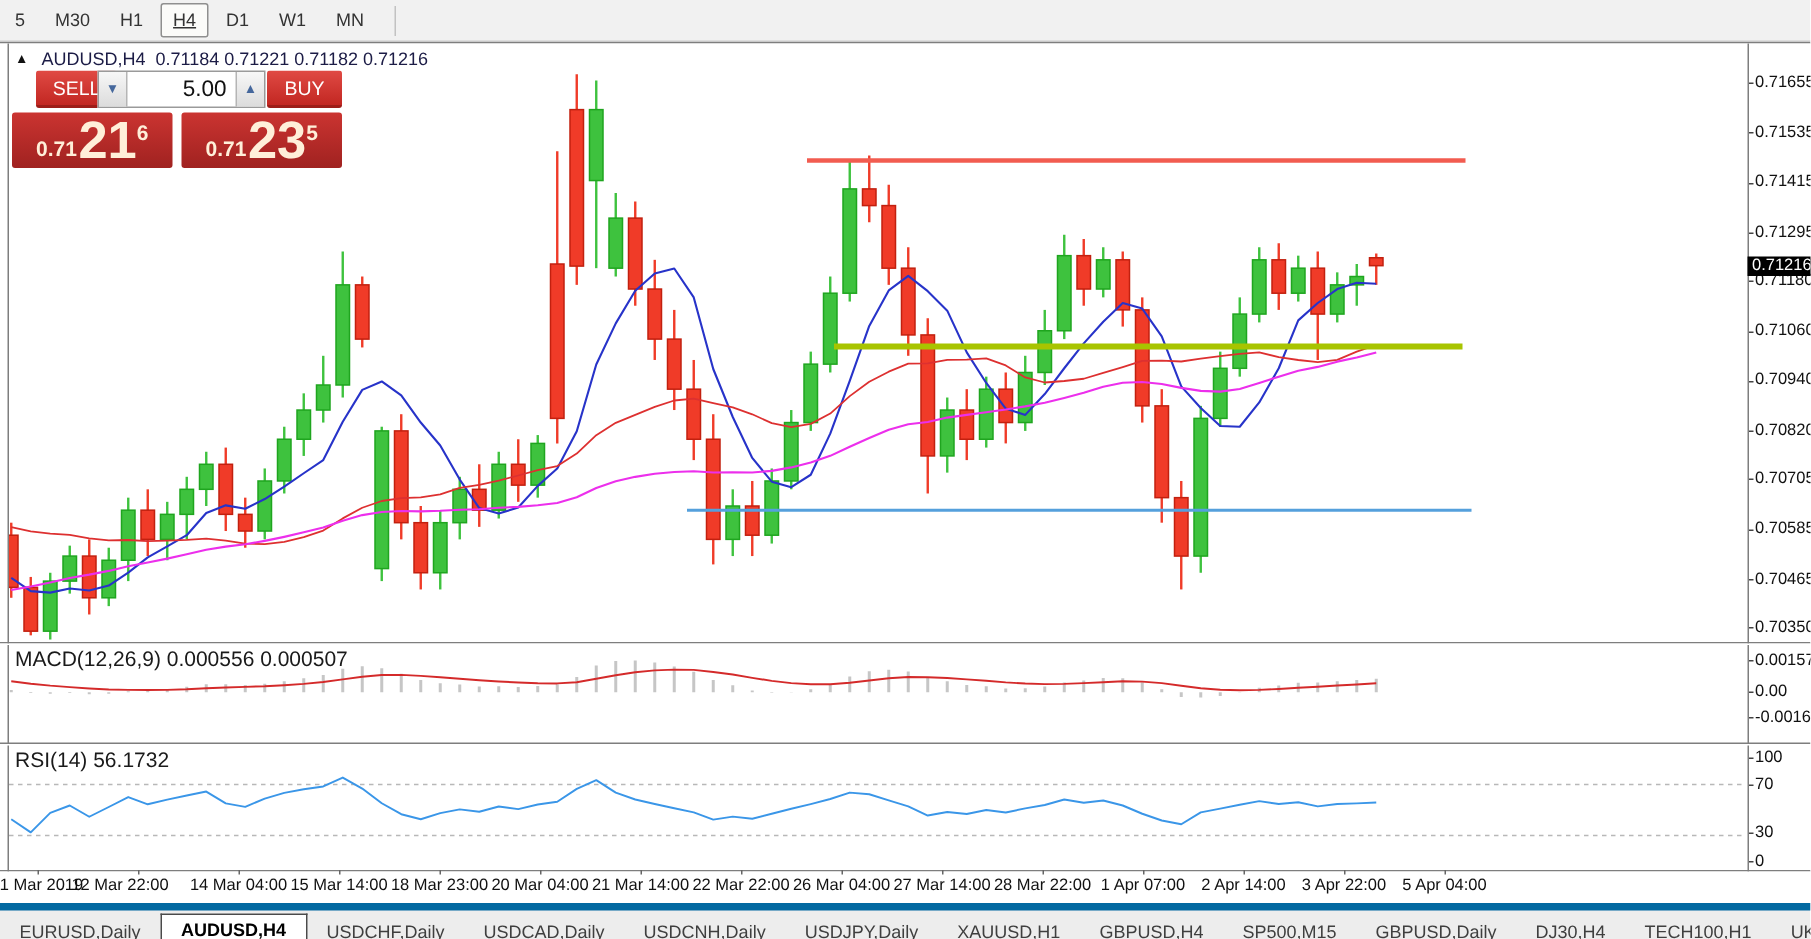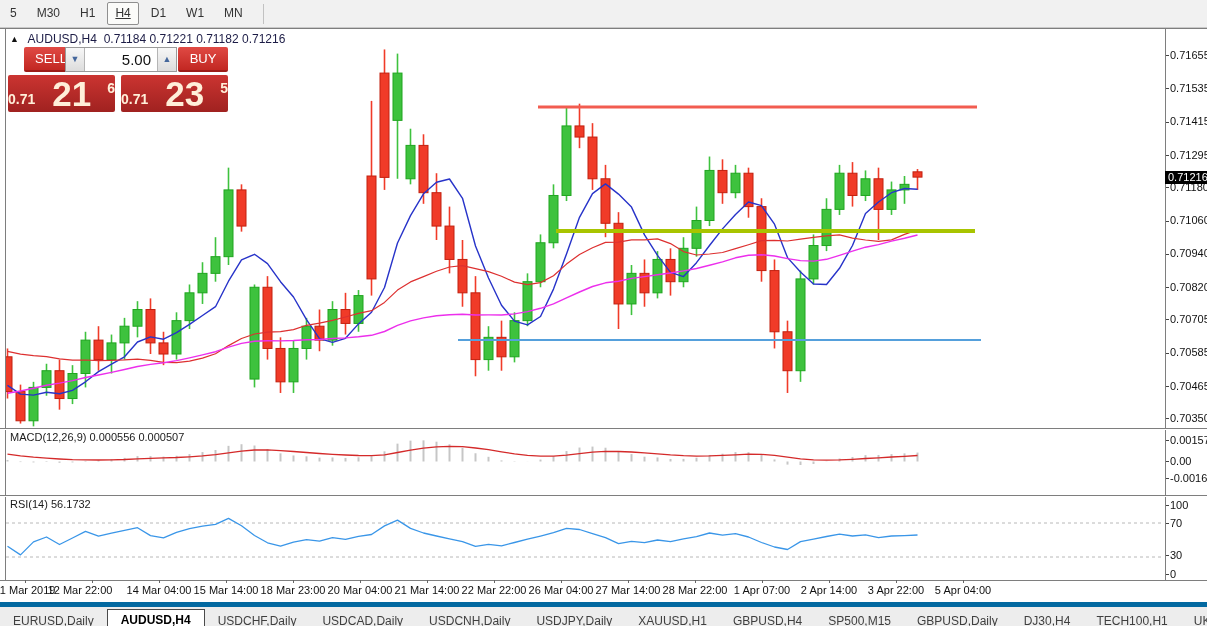--- a/index.html
+++ b/index.html
@@ -32,28 +32,28 @@
   .btn-buy{left:170px;width:50px;}
   .stepper{position:absolute;left:57px;top:0;width:110px;height:23px;border:1px solid #9a9a9a;
     background:#fff;display:flex;}
   .step-btn{width:18px;height:100%;background:linear-gradient(#f7f7f7,#dcdcdc);
     border:0;color:#45679c;font-size:9px;line-height:23px;text-align:center;cursor:pointer;}
   .step-dn{border-right:1px solid #b5b5b5;}
   .step-up{border-left:1px solid #b5b5b5;}
   .vol{flex:1;font-size:15px;color:#111;text-align:right;line-height:23px;padding-right:6px;}
   .quote-box{position:absolute;top:28px;width:107px;height:37px;border-radius:2px;
     background:linear-gradient(#cb3431,#a02220);color:#ffefd9;display:flex;
-    align-items:flex-end;justify-content:center;padding-bottom:3px;box-sizing:border-box;cursor:pointer;gap:16px;}
+    align-items:flex-end;justify-content:center;padding-bottom:3px;box-sizing:border-box;cursor:pointer;}
   .qb-sell{left:0;} .qb-buy{left:113px;}
   .q-small{font-size:14px;font-weight:bold;margin-right:1px;line-height:20px;}
   .q-big{font-size:35px;font-weight:bold;line-height:30px;}
   .q-sup{font-size:14px;font-weight:bold;position:relative;top:-13px;}
   
   svg{position:absolute;}
-  .panel-label{position:absolute;left:10px;font-size:11px;color:#1a1a1a;white-space:nowrap;}
+  .panel-label{position:absolute;left:10px;font-size:14px;color:#1a1a1a;white-space:nowrap;}
   .axis-label{position:absolute;left:1170px;font-size:11px;color:#111;white-space:nowrap;}
   .axis-tick{position:absolute;left:1166px;width:3px;height:1px;background:#444;}
   .price-tag{position:absolute;left:1165px;width:58px;height:13px;background:#000;color:#fff;
     font-size:11px;line-height:13px;padding-left:3px;box-sizing:border-box;}
   .date-label{position:absolute;top:584px;font-size:11px;color:#111;transform:translateX(-50%);white-space:nowrap;}
   .date-tick{position:absolute;top:580px;width:1px;height:3px;background:#666;}
   
   .tabbar{position:absolute;left:0;top:602px;width:1207px;height:24px;background:#ededed;
     border-top:5px solid #0369a1;display:flex;align-items:flex-end;font-size:12px;color:#3f3f3f;}
   .tab{height:19px;line-height:19px;padding:0 13px;cursor:pointer;white-space:nowrap;}

